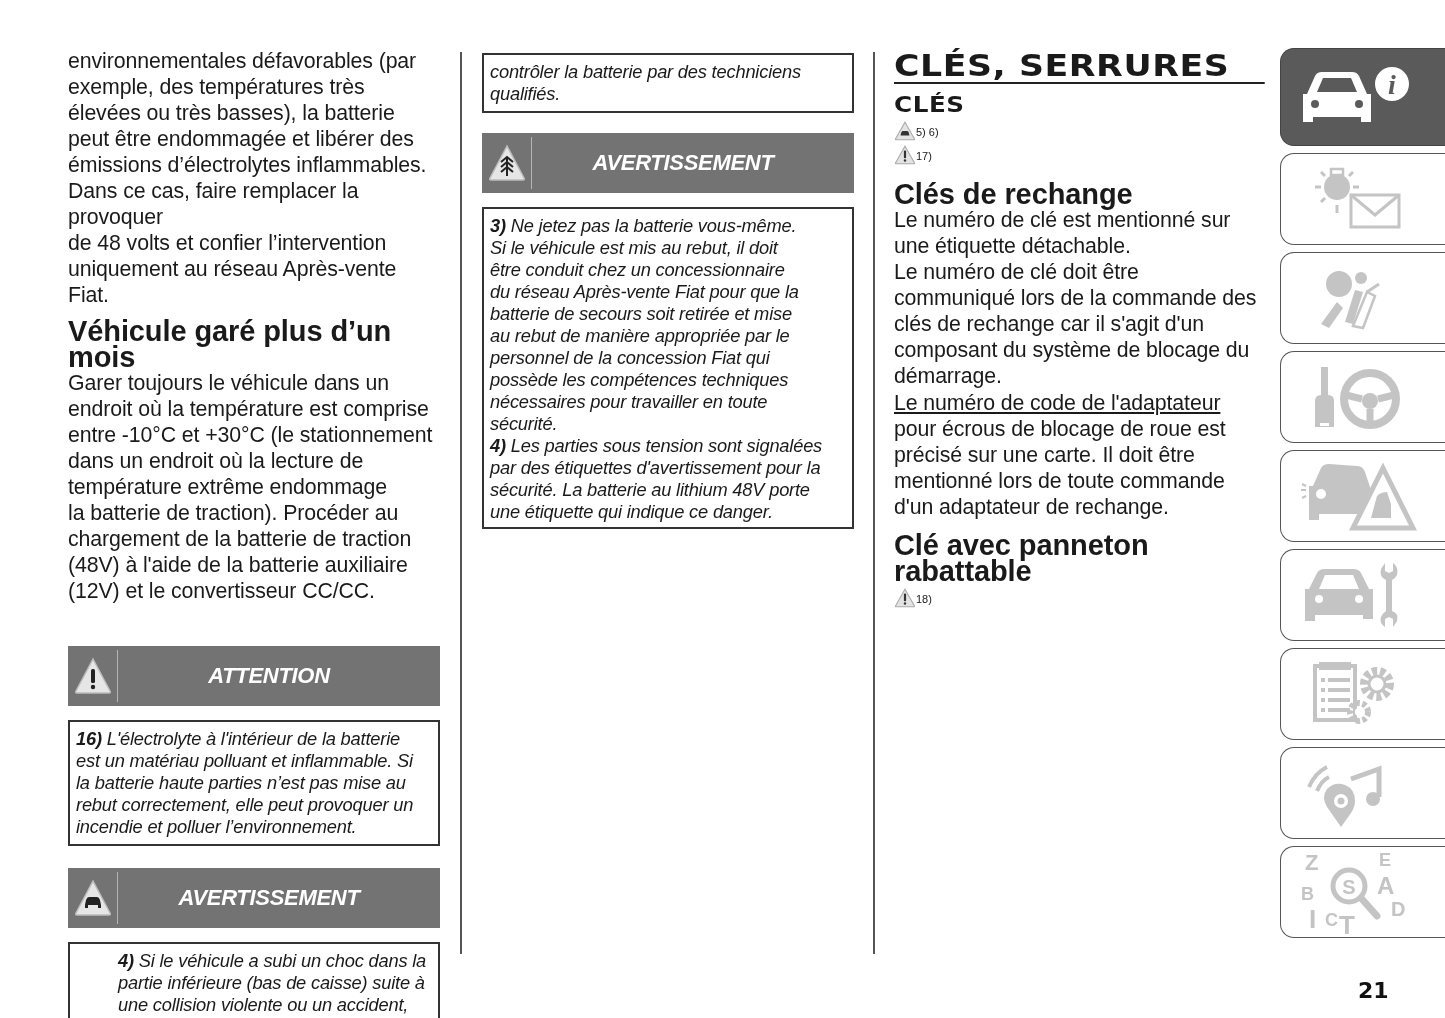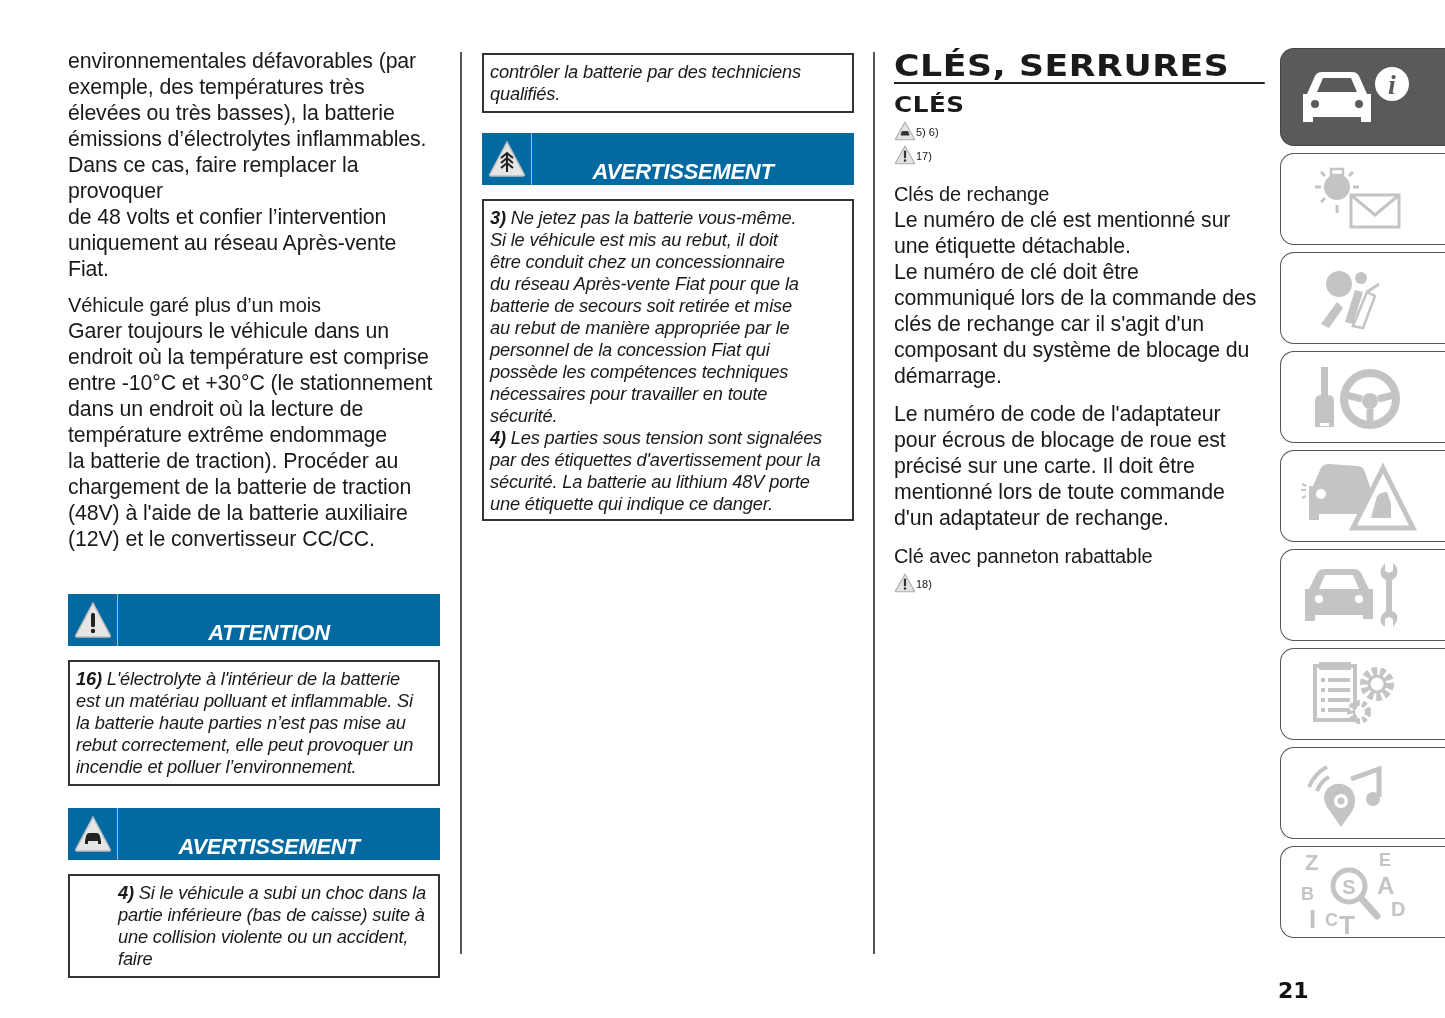--- a/index.html
+++ b/index.html
@@ -10,51 +10,52 @@
   #col1 { left: 68px; width: 372px; }
   #col2 { left: 482px; width: 372px; border-radius: 20px; }
   #col3 { left: 894px; width: 372px; }
 
   .vrule { position: absolute; top: 52px; width: 2px; background: #555; height: 902px; }
   #vr1 { left: 460px; }
   #vr2 { left: 873px; }
 
   .body-text { font-size: 21.3px; line-height: 26px; letter-spacing: -0.1px; }
   .body-text p { margin: 0; }
-  .subhead { font-size: 20px; font-weight: normal; line-height: 26px; margin-top: 10px; letter-spacing: -0.1px; }
-
-  .banner { position: relative; height: 52px; background: #0369a1; display: flex; align-items: flex-end; }
+  .subhead { font-size: 29px; font-weight: bold; line-height: 26px; margin-top: 10px; letter-spacing: -0.1px; }
+
+  .banner { position: relative; height: 60px; background: #737373; display: flex; align-items: center; }
   .banner .ico-cell { width: 50px; height: 52px; border-right: 1px solid #b5b5b5; display: flex; align-items: center; justify-content: center; }
   .banner .label { flex: 1; text-align: center; color: #ffffff; font-weight: bold; font-style: italic; font-size: 22px; letter-spacing: -0.3px; padding-right: 20px; }
 
   .note-box { border: 2px solid #333; padding: 6px 6px 6px 6px; font-style: italic; font-size: 18.3px; line-height: 22px; letter-spacing: -0.2px; }
   .note-box b { font-style: italic; }
 
   .main-title { font-family: "DejaVu Sans", sans-serif; font-weight: bold; font-size: 31px; letter-spacing: 0.5px; line-height: 34px; border-bottom: 2.5px solid #222; padding-bottom: 0px; transform: scaleX(1.12); transform-origin: left; width: 331px; }
   .sub-title { font-family: "DejaVu Sans", sans-serif; font-weight: bold; font-size: 22px; letter-spacing: 0.5px; margin-top: 8px; transform: scaleX(1.12); transform-origin: left; }
   .refline { display: flex; align-items: center; font-size: 11px; height: 22px; margin-top: 4px; }
 
   .tabs { position: absolute; left: 1280px; top: 48px; width: 165px; }
   .tab { position: relative; height: 92px; margin-bottom: 7px; border: 1.5px solid #555; border-right: none; border-radius: 14px 0 0 14px; background: #fff; display: flex; align-items: center; padding-left: 16px; }
   .tab.active { background: #5a5a5a; border-color: #444; height: 98px; }
   .tab svg { display: block; }
 
-  .page-number { position: absolute; left: 1278px; top: 978px; font-family: "DejaVu Sans", sans-serif; font-weight: bold; font-size: 22px; color: #111; }
+  .page-number { position: absolute; left: 1358px; top: 978px; font-family: "DejaVu Sans", sans-serif; font-weight: bold; font-size: 22px; color: #111; }
 </style>
 </head>
 <body>
 
 <div id="vr1" class="vrule"></div>
 <div id="vr2" class="vrule"></div>
 
 <div id="col1" class="col">
   <div class="body-text" style="margin-top:0px;">
     <p>environnementales défavorables (par</p>
     <p>exemple, des températures très</p>
     <p>élevées ou très basses), la batterie</p>
+    <p>peut être endommagée et libérer des</p>
     <p>émissions d’électrolytes inflammables.</p>
     <p>Dans ce cas, faire remplacer la provoquer</p>
     <p>de 48 volts et confier l’intervention</p>
     <p>uniquement au réseau Après-vente</p>
     <p>Fiat.</p>
   </div>
 
   <div class="subhead">Véhicule garé plus d’un mois</div>
   <div class="body-text">
     <p>Garer toujours le véhicule dans un</p>
@@ -171,21 +172,21 @@
 
   <div class="subhead" style="margin-top:14px;">Clés de rechange</div>
   <div class="body-text">
     <p>Le numéro de clé est mentionné sur</p>
     <p>une étiquette détachable.</p>
     <p>Le numéro de clé doit être</p>
     <p>communiqué lors de la commande des</p>
     <p>clés de rechange car il s'agit d'un</p>
     <p>composant du système de blocage du</p>
     <p>démarrage.</p>
-    <p style="margin-top:12px;">Le numéro de code de l'adaptateur</p>
+    <p style="margin-top:1px;text-decoration:underline;">Le numéro de code de l'adaptateur</p>
     <p>pour écrous de blocage de roue est</p>
     <p>précisé sur une carte. Il doit être</p>
     <p>mentionné lors de toute commande</p>
     <p>d'un adaptateur de rechange.</p>
   </div>
 
   <div class="subhead" style="margin-top:12px;">Clé avec panneton rabattable</div>
   <div class="refline">
     <span>
       <svg width="22" height="20" viewBox="0 0 40 36">

